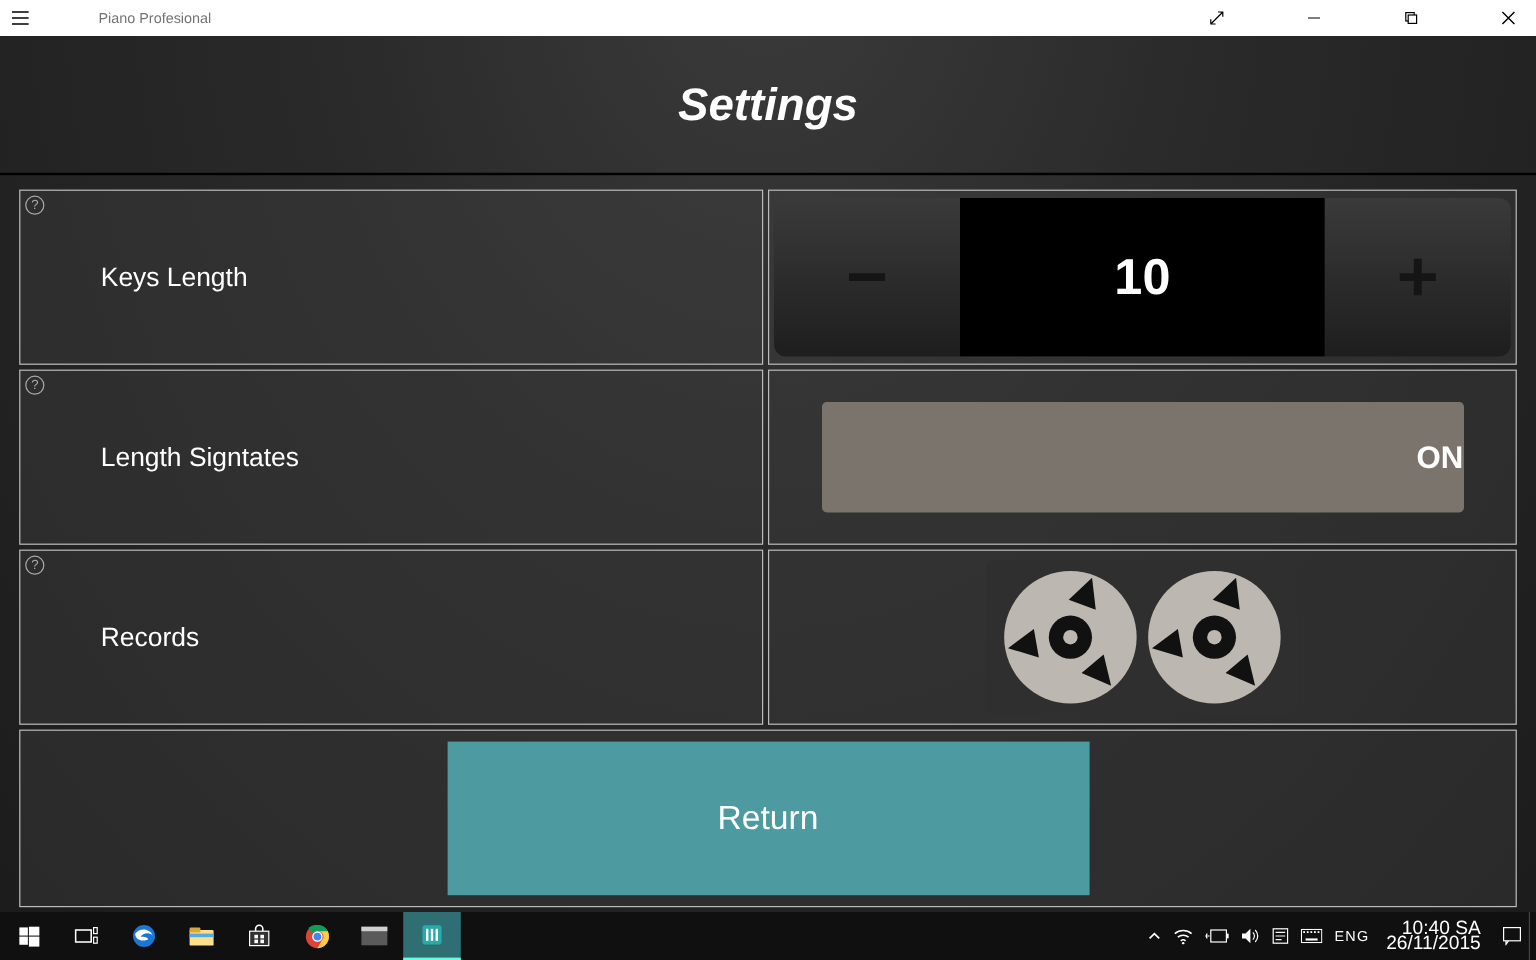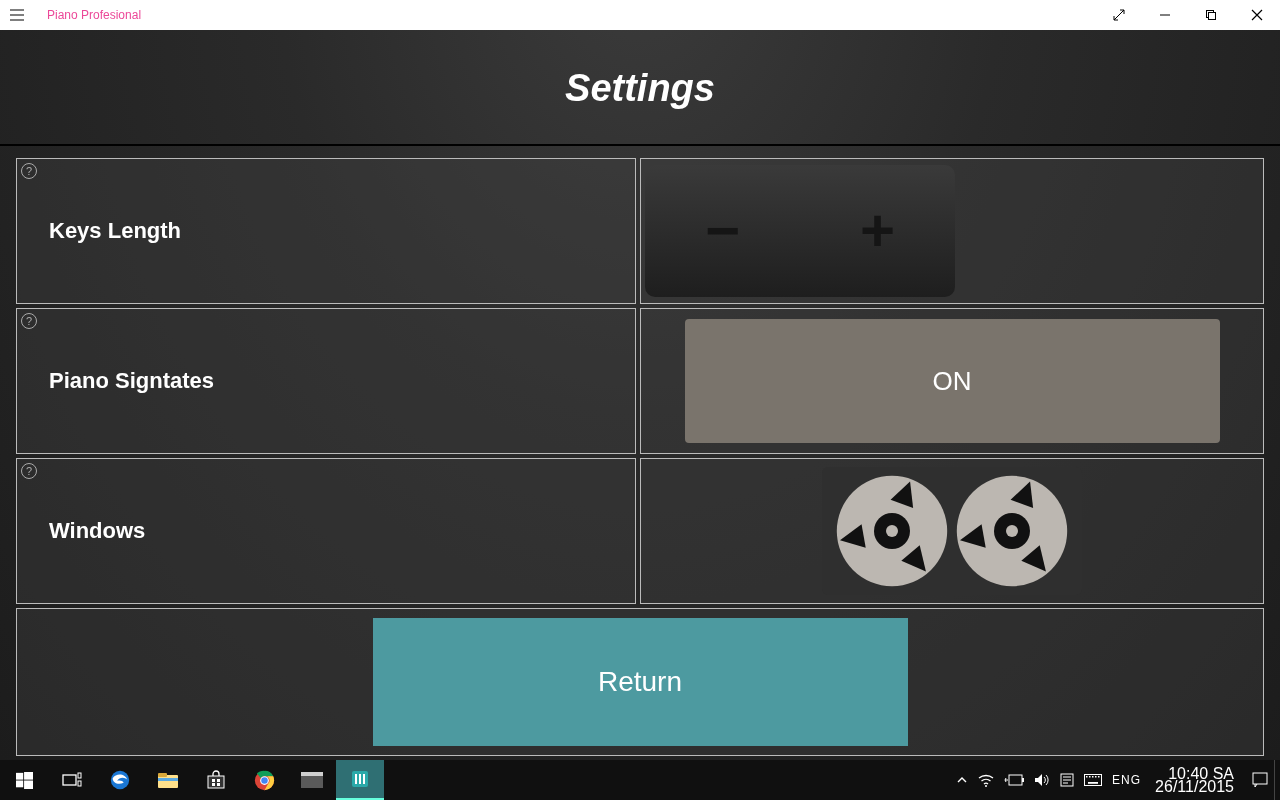--- a/index.html
+++ b/index.html
@@ -1,19 +1,19 @@
 <!DOCTYPE html>
 <html><head>
 <meta charset="utf-8">
 <style>
   * { box-sizing: border-box; margin: 0; padding: 0; font-family: "Segoe UI", sans-serif; }
   html, body { width: 1280px; height: 800px; overflow: hidden; background: #fff; }
 
   
-  .titlebar { height: 30px; background: #fff; display: flex; align-items: center; font-size: 12px; color: #ec4899; }
+  .titlebar { height: 30px; background: #fff; display: flex; align-items: center; font-size: 12px; color: #737373; gap: 35px; }
   .titlebar .hamburger { width: 33px; display: flex; justify-content: center; }
   .titlebar .apptitle { margin-left: 14px; }
   .titlebar .spacer { flex: 1; }
   .titlebar .winbtn { width: 46px; height: 30px; display: flex; align-items: center; justify-content: center; }
   .titlebar svg { display:block; }
 
   
   .app {
     height: 730px; 
     width: 100%;
@@ -28,42 +28,42 @@
 
   .grid {
     flex:1;
     padding: 12px 16px 4px 16px;
     display:flex; flex-direction:column; gap:4px;
   }
   .row { display:flex; gap:4px; height:146px; }
   .cell { border:1px solid #bbb; position:relative; background:rgba(68,68,68,.35); }
   .cell.left { flex: 0 0 620px; display:flex; align-items:center; padding-left:32px; }
   .cell.right { flex:1; display:flex; align-items:center; justify-content:center; }
-  .cell .label { font-size:22px; font-weight:700; }
+  .cell .label { font-size:22px; font-weight:400;margin-left:35px; }
   .help {
     position:absolute; top:4px; left:4px; width:16px; height:16px;
     border:1.5px solid #aaa; border-radius:50%; display:flex; align-items:center; justify-content:center;
     font-size:11px; color:#aaa;
   }
 
   
   .stepper { display:flex; height:132px; width: calc(100% - 8px); }
   .stepper .btn {
     flex:0 0 155px; background:linear-gradient(#3a3a3a,#1e1e1e);
     border-radius:10px; display:flex; align-items:center; justify-content:center;
   }
   .stepper .btn.first { border-radius:10px 0 0 10px; }
   .stepper .btn.last { border-radius:0 10px 10px 0; }
   .stepper .value { flex:1; background:#000; display:flex; align-items:center; justify-content:center; font-size:42px; font-weight:700; }
   .stepper .sign { font-size:60px; font-weight:700; color:#151515; line-height:0; }
 
   
   .toggle {
-    width: 535px; height:124px; background:#7a746c; border-radius:4px;
-    display:flex; align-items:center; justify-content:center; font-size:26px; font-weight:400;
+    width: 535px; height:92px; background:#7a746c; border-radius:4px;
+    display:flex; align-items:center; justify-content:flex-end; font-size:26px; font-weight:700;
   }
 
   
   .reels { display:flex; gap:0; align-items:center; background:#2f2f2f; padding:4px 10px; border-radius:6px;}
   .reel { width:120px; height:120px; }
 
   
   .actions { display:flex; gap:4px; height:148px; padding-bottom:0; }
   .action-cell { flex:1; border:1px solid #bbb; background:rgba(68,68,68,.35); display:flex; align-items:center; justify-content:center; border-top:1px solid #bbb;}
   .action-btn {
@@ -150,43 +150,44 @@
     <div class="row">
       <div class="cell left">
         <span class="help">?</span>
         <span class="label">Keys Length</span>
       </div>
       <div class="cell right">
         <div class="stepper">
           <div class="btn first">
             <span class="sign">−</span>
           </div>
+          <div class="value">10</div>
           <div class="btn last">
             <span class="sign">+</span>
           </div>
         </div>
       </div>
     </div>
 
     <div class="row">
       <div class="cell left">
         <span class="help">?</span>
-        <span class="label">Piano Signtates</span>
+        <span class="label">Length Signtates</span>
       </div>
       <div class="cell right">
         <div class="toggle">
           <span>ON</span>
         </div>
       </div>
     </div>
 
     <div class="row">
       <div class="cell left">
         <span class="help">?</span>
-        <span class="label">Windows</span>
+        <span class="label">Records</span>
       </div>
       <div class="cell right">
         <div class="reels">
           <svg class="reel" viewBox="0 0 100 100">
             <circle cx="50" cy="50" r="46" fill="#bcb7b1"></circle>
             <circle cx="50" cy="50" r="15" fill="#111"></circle>
             <circle cx="50" cy="50" r="5" fill="#bcb7b1"></circle>
             <g fill="#111">
               <path d="M50 6 L60 26 L40 26 Z" transform="rotate(20 50 50)"></path>
               <path d="M50 6 L60 26 L40 26 Z" transform="rotate(140 50 50)"></path>

